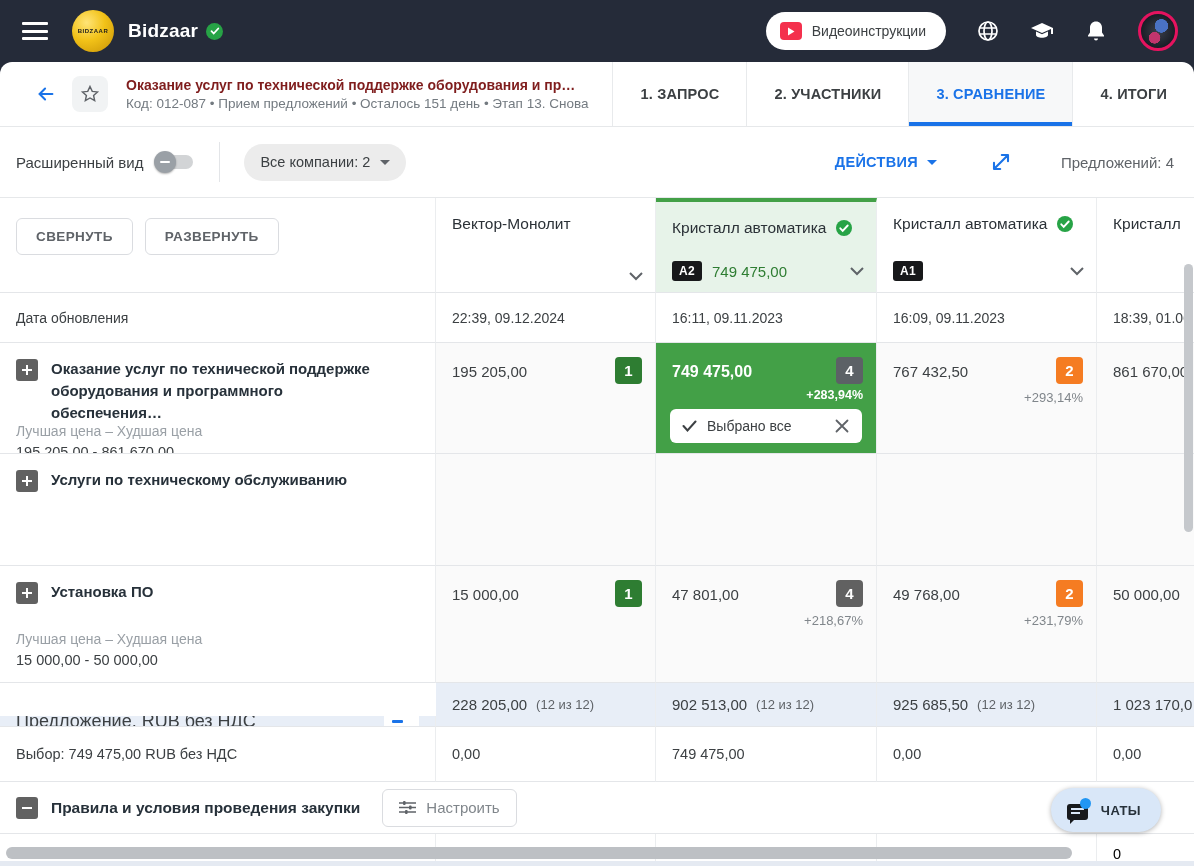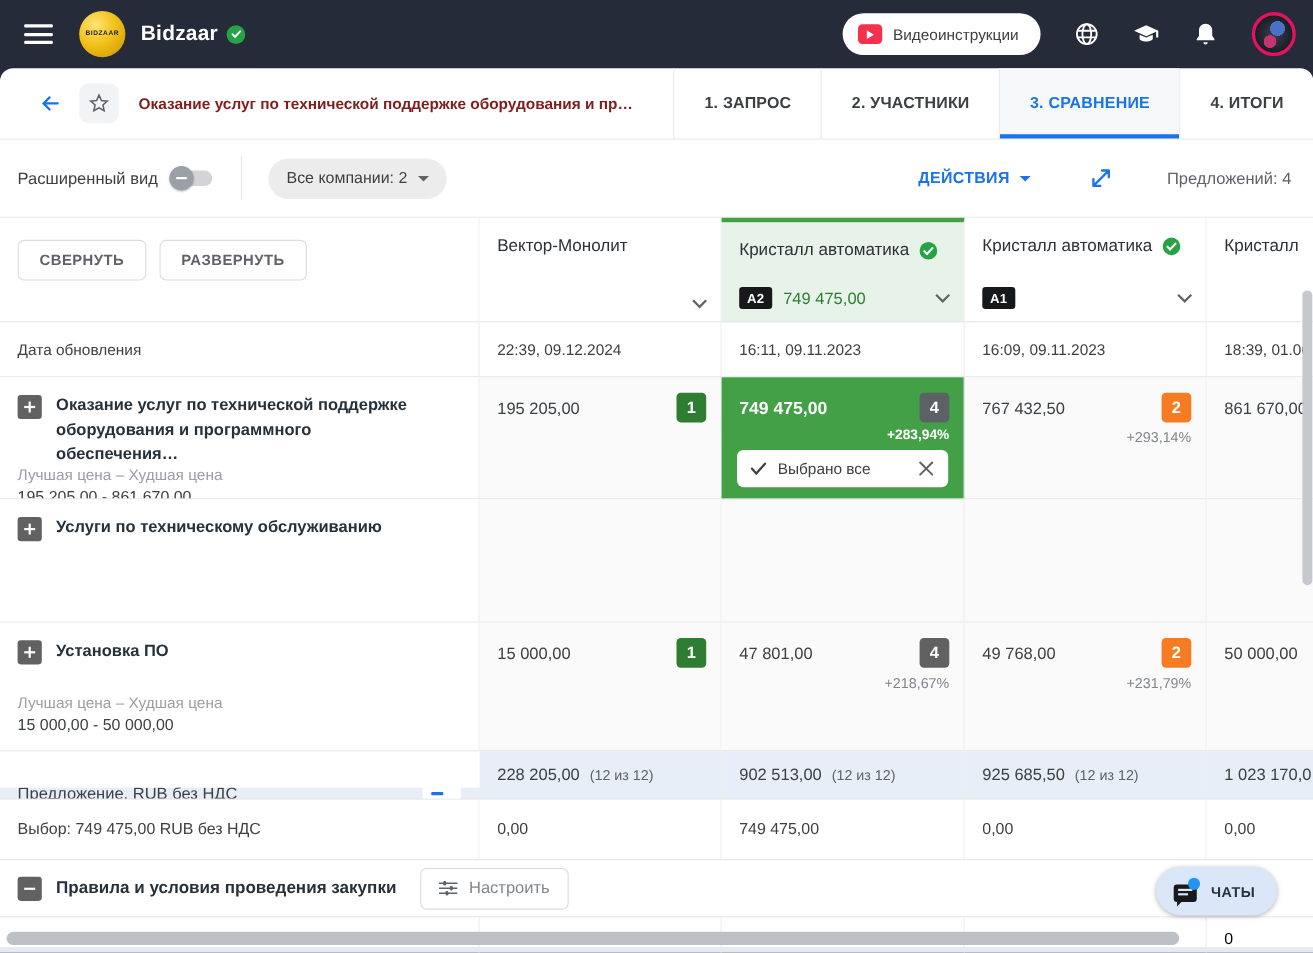--- a/index.html
+++ b/index.html
@@ -106,21 +106,21 @@
   .sel-cell .pct{ color:#fff; font-weight:bold; font-size:12.5px; top:45px;}
   .sel-pill{ position:absolute; left:14px; right:14px; top:66px; height:34px; background:#fff; border-radius:6px;
     display:flex; align-items:center; gap:10px; padding:0 12px; cursor:pointer;}
   .sel-pill-label{ font-size:14px; color:#3c4043; white-space:nowrap;}
   .sel-close{ margin-left:auto; cursor:pointer; display:flex;}
 
   .prow{ height:44px;}
   .prow .cell{ background:#e8eef7; display:flex; align-items:center; padding:0 16px; white-space:nowrap;}
   .prow .amount{ font-size:15px; color:#3c4043;}
   .prow .cnt{ font-size:13px; color:#5f6368; margin-left:9px;}
-  .prow .cell.lbl{ justify-content:space-between; font-size:15px; color:#3c4043;margin-top:33px;}
+  .prow .cell.lbl{ justify-content:space-between; font-size:18px; color:#3c4043;margin-top:33px;}
   .sort-btn{ width:35px; height:35px; background:#fff; border-radius:6px; border:none; cursor:pointer;
     display:flex; flex-direction:column; justify-content:center; gap:4px; padding-left:8px; flex:none;}
   .sort-btn i{ display:block; height:3px; background:#1a73e8; border-radius:1px;}
 
   .srow{ height:55px;}
   .srow .cell{ background:#fff; display:flex; align-items:center; padding:0 16px; font-size:14.5px; color:#3c4043; white-space:nowrap;}
 
   .rules{ height:52px; display:flex; align-items:center; padding:0 16px; border-bottom:1px solid #e4e6e9; background:#fff;}
   .rules-title{ font-size:15.5px; font-weight:bold; color:#27313a; margin:0 22px 0 13px;}
   .cfg-btn{ display:flex; align-items:center; gap:10px; border:1px solid #dadce0; background:#fff; border-radius:6px;
@@ -201,20 +201,21 @@
           <path d="M19 12H5M11 6l-6 6 6 6"></path>
         </svg>
     </div>
     <div class="star-btn">
       <svg width="20" height="20" viewBox="0 0 24 24" fill="none" stroke="#5f6368" stroke-width="1.7">
           <path d="M12 3l2.7 5.8 6.3.7-4.7 4.3 1.3 6.2L12 16.8 6.4 20l1.3-6.2L3 9.5l6.3-.7z"></path>
         </svg>
     </div>
     <div class="tinfo">
       <div class="ttitle">Оказание услуг по технической поддержке оборудования и пр…</div>
+      <div class="tmeta">Код: 012-087 • Прием предложений • Осталось 151 день • Этап 13. Снова</div>
     </div>
     <div class="tabs">
       <div class="tab">1. ЗАПРОС</div>
       <div class="tab">2. УЧАСТНИКИ</div>
       <div class="tab active">3. СРАВНЕНИЕ</div>
       <div class="tab">4. ИТОГИ</div>
     </div>
   </div>
 
   <div class="toolbar">

